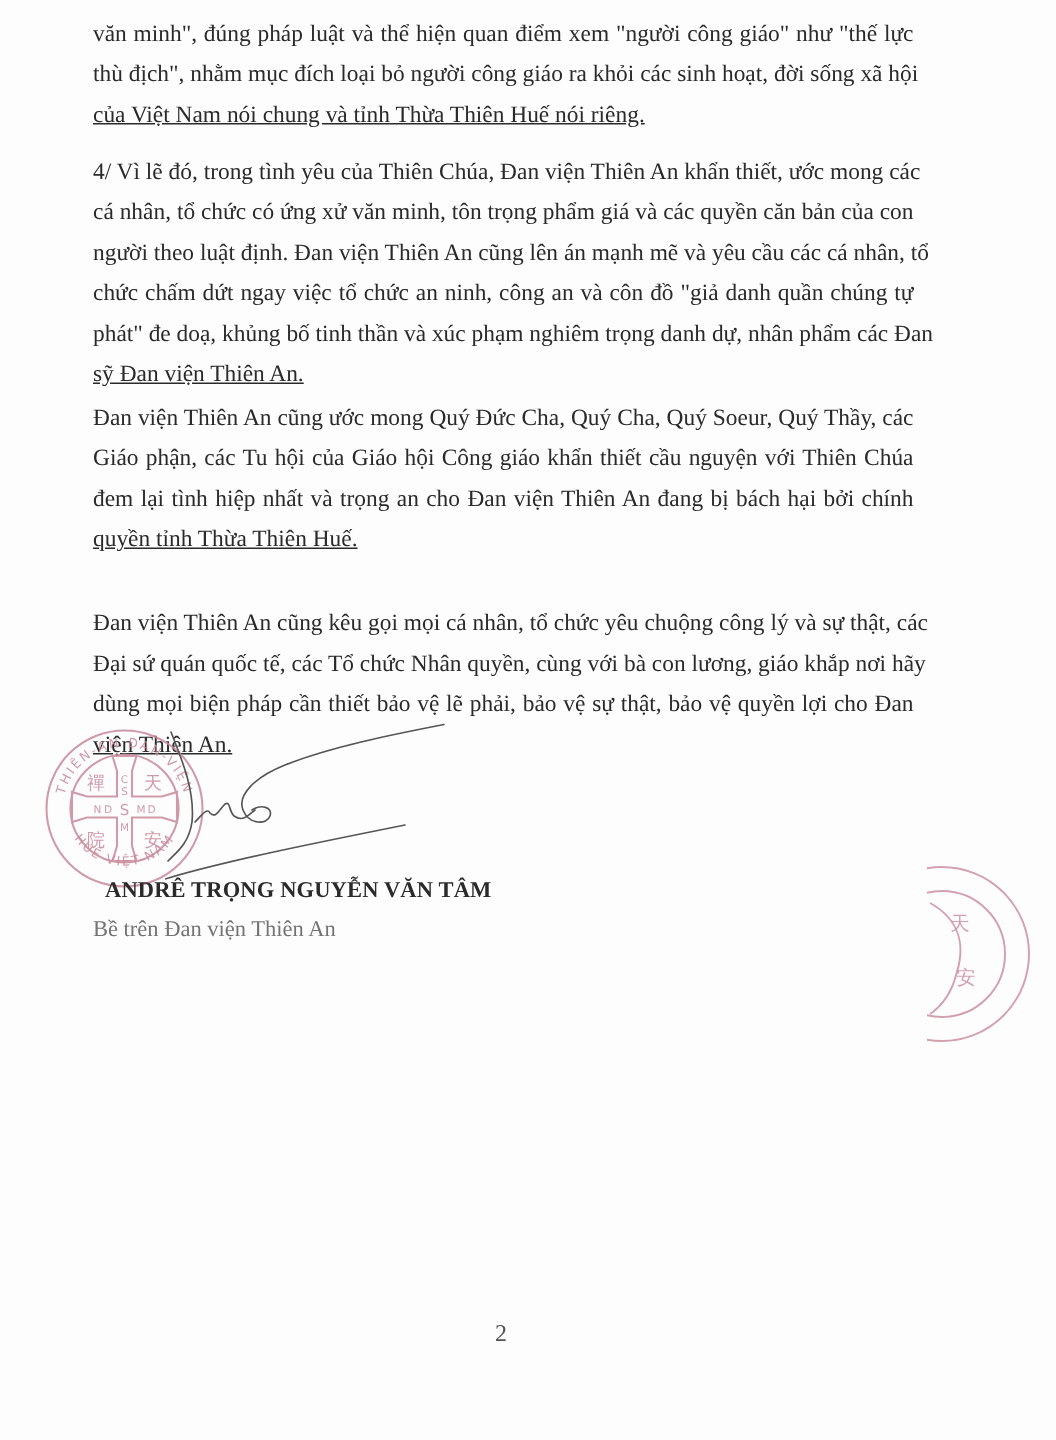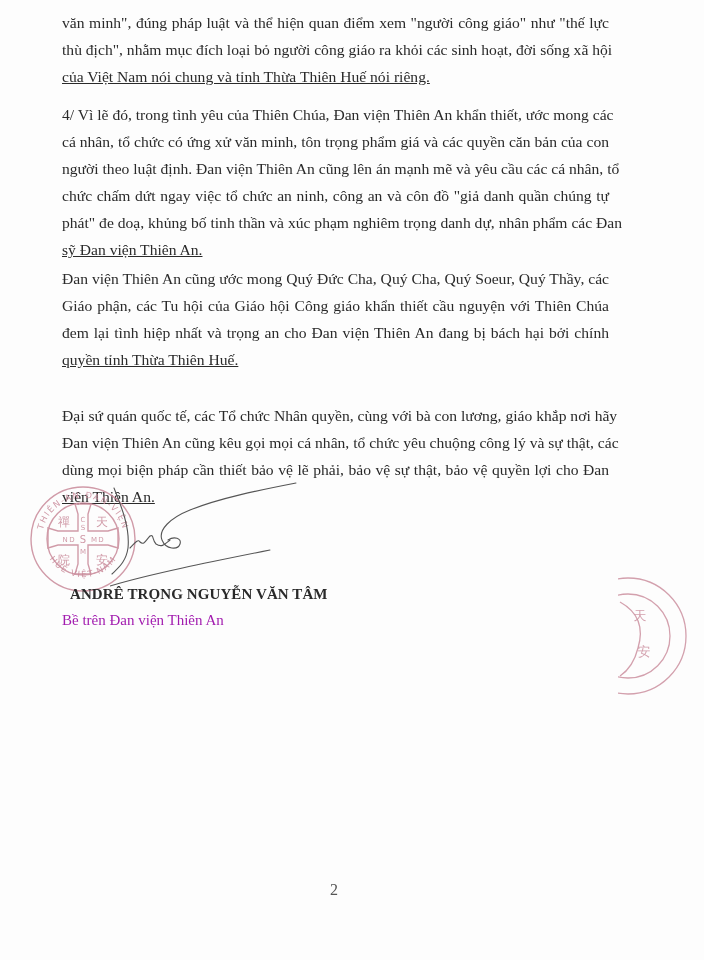--- a/index.html
+++ b/index.html
@@ -9,21 +9,21 @@
   }
   .page { position: absolute; left: 0; top: 0; width: 704px; height: 960px; background: #fdfdfd; }
   .text-block { position: absolute; left: 62px; width: 547px; font-size: 15.6px; line-height: 27px; text-align: justify; }
   .line { display: block; text-align: justify; text-align-last: justify; white-space: nowrap; height: 27px; }
   .line.last { text-align-last: left; text-decoration: underline; }
   #p1 { top: 9px; }
   #p2 { top: 101px; }
   #p3 { top: 265px; }
   #p4 { top: 402px; }
   .sig-name { position: absolute; left: 70px; top: 586px; font-size: 15px; font-weight: bold; letter-spacing: 0.1px; color: #2a2a2a; }
-  .sig-title { position: absolute; left: 62px; top: 612px; font-size: 15px; color: #a21caf; }
+  .sig-title { position: absolute; left: 62px; top: 612px; font-size: 15px; color: #737373; }
   .page-number { position: absolute; left: 330px; top: 881px; font-size: 16px; color: #555; }
   .seal { position: absolute; }
   .seal-main { left: 28px; top: 484px; width: 110px; height: 110px; }
   .seal-right { left: 618px; top: 572px; width: 86px; height: 128px; overflow: hidden; }
   .signature { position: absolute; left: 110px; top: 478px; width: 200px; height: 110px; }
 </style>
 </head>
 <body>
 
 <div class="page">
@@ -44,22 +44,22 @@
   </div>
 
   <div class="text-block" id="p3">
     <span class="line">Đan viện Thiên An cũng ước mong Quý Đức Cha, Quý Cha, Quý Soeur, Quý Thầy, các</span>
     <span class="line">Giáo phận, các Tu hội của Giáo hội Công giáo khẩn thiết cầu nguyện với Thiên Chúa</span>
     <span class="line">đem lại tình hiệp nhất và trọng an cho Đan viện Thiên An đang bị bách hại bởi chính</span>
     <span class="line last">quyền tỉnh Thừa Thiên Huế.</span>
   </div>
 
   <div class="text-block" id="p4">
+    <span class="line">Đan viện Thiên An cũng kêu gọi mọi cá nhân, tổ chức yêu chuộng công lý và sự thật, các</span>
     <span class="line">Đại sứ quán quốc tế, các Tổ chức Nhân quyền, cùng với bà con lương, giáo khắp nơi hãy</span>
-    <span class="line">Đan viện Thiên An cũng kêu gọi mọi cá nhân, tổ chức yêu chuộng công lý và sự thật, các</span>
     <span class="line">dùng mọi biện pháp cần thiết bảo vệ lẽ phải, bảo vệ sự thật, bảo vệ quyền lợi cho Đan</span>
     <span class="line last">viện Thiên An.</span>
   </div>
 
   <svg class="seal seal-main" viewBox="0 0 110 110">
     <defs>
       <path id="arcTop" d="M 14 55 A 41 41 0 0 1 96 55"></path>
       <path id="arcBot" d="M 16 62 A 40 40 0 0 0 94 62"></path>
     </defs>
     <g fill="none" stroke="#c98a9a" stroke-width="1.4" opacity="0.85">

